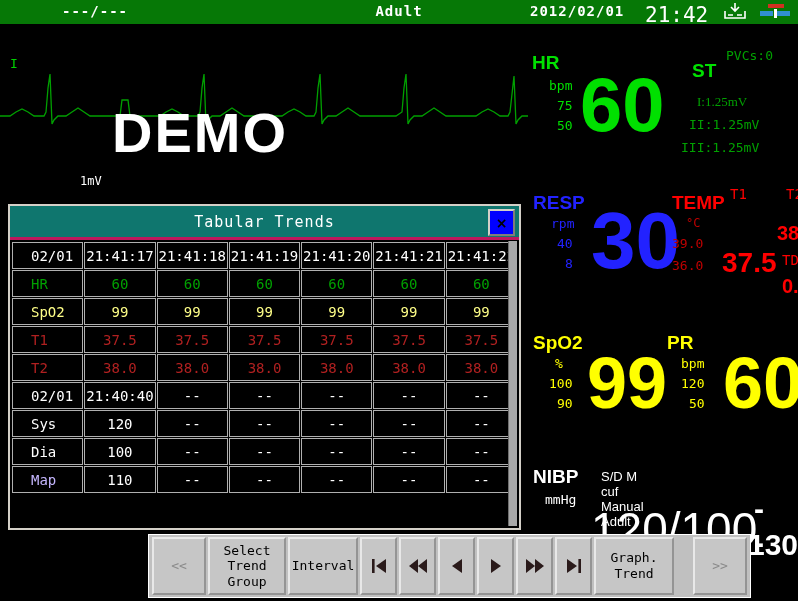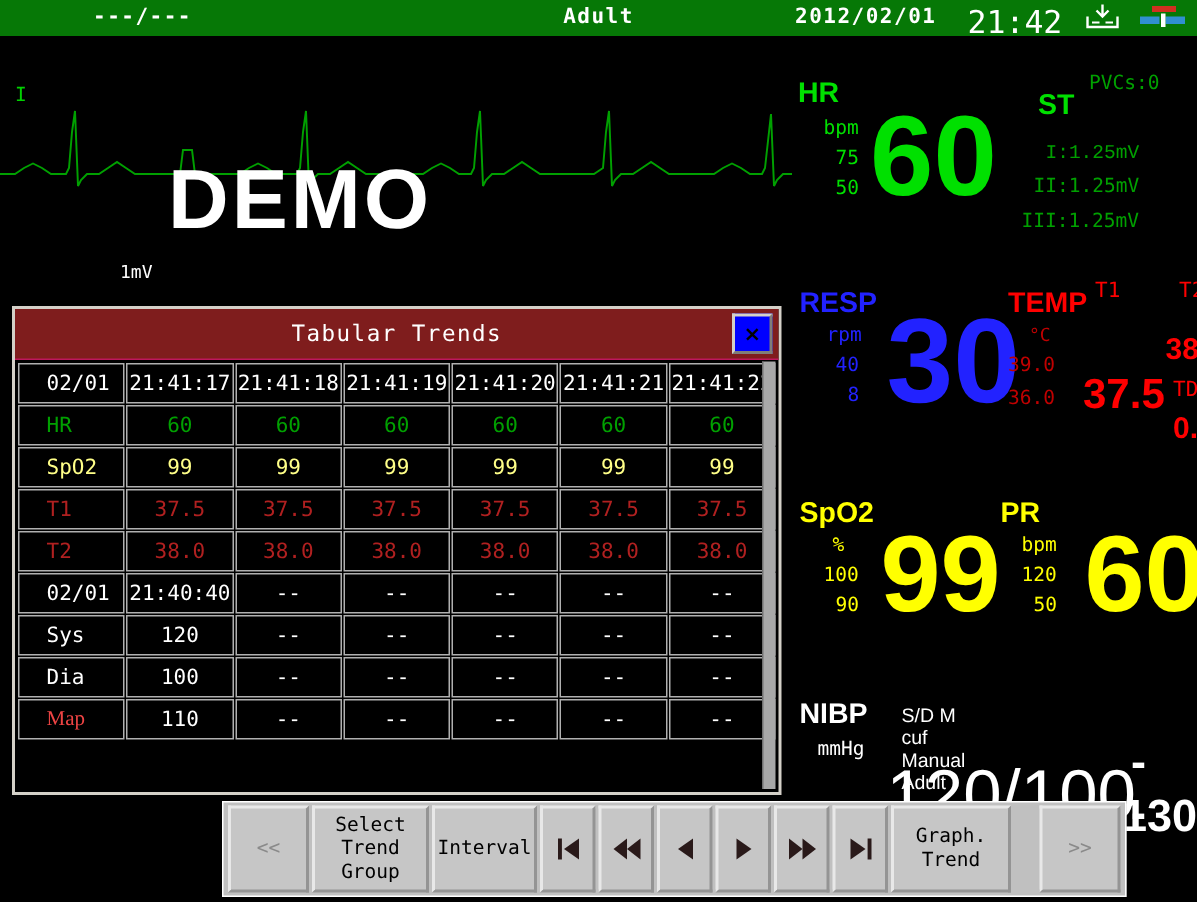--- a/index.html
+++ b/index.html
@@ -59,21 +59,21 @@
   #hr-block { left: 532px; top: 52px; }
   #hr-label { position:absolute; left:0; top:0; }
   #hr-unit  { position:absolute; left:17px; top:26px; }
   #hr-hi    { position:absolute; left:25px; top:46px; }
   #hr-lo    { position:absolute; left:25px; top:66px; }
   #hr-val   { position:absolute; left:48px; top:22px; font-size:76px; }
 
   #st-block { left: 664px; top: 60px; }
   #st-label { position:absolute; left:0; top:0;margin-left:28px; }
   #pvc-label{ position:absolute; left:62px; top:-12px; font-size:13px; font-family:"DejaVu Sans Mono",monospace;}
-  #st-i     { position:absolute; left:33px; top:34px; font-size:13px; font-family:Liberation Mono, monospace;}
+  #st-i     { position:absolute; left:33px; top:34px; font-size:13px; font-family:Liberation Serif, serif;}
   #st-ii    { position:absolute; left:25px; top:57px; font-size:13px; font-family:"DejaVu Sans Mono",monospace;}
   #st-iii   { position:absolute; left:17px; top:80px; font-size:13px; font-family:"DejaVu Sans Mono",monospace;}
 
   
   #resp-block { left: 533px; top: 192px; }
   #resp-label{ position:absolute; left:0; top:0; }
   #resp-unit { position:absolute; left:18px; top:24px; }
   #resp-hi   { position:absolute; left:24px; top:44px; }
   #resp-lo   { position:absolute; left:32px; top:64px; }
   #resp-val  { position:absolute; left:58px; top:16px; font-size:80px; }
@@ -115,22 +115,22 @@
   #nibp-sd   { position:absolute; left:58px; top:36px; font-size:46px; font-weight:normal; font-family:"Liberation Sans",sans-serif; color:#ffffff; white-space:nowrap;}
   #nibp-dash { position:absolute; left:221px; top:26px; font-size:30px; font-weight:bold; font-family:"Liberation Sans",sans-serif; color:#ffffff;}
   #nibp-map  { position:absolute; left:215px; top:62px; font-size:30px; font-weight:bold; font-family:"Liberation Sans",sans-serif; color:#ffffff;}
 
   
   #dialog {
     position: absolute; left: 8px; top: 204px; width: 513px; height: 326px;
     background: #000; border: 2px solid #d4d0c8;
   }
   #dlg-title {
-    position: relative; height: 34px; background: #7f1d1d;
-    border-bottom: 1px solid #be185d;
+    position: relative; height: 34px; background: #0f766e;
+    border-bottom: 3px solid #be185d;
   }
   #dlg-title-text {
     position: absolute; left: 0; right: 0; top: 7px; text-align: center;
     color: #ffffff; font-size: 15px; font-family: "DejaVu Sans Mono", monospace;
     letter-spacing: 1px;
   }
   #dlg-close {
     position: absolute; right: 4px; top: 3px; width: 27px; height: 27px;
     background: #0000ff; border: 2px outset #d4d0c8;
     color: #000; font-size: 14px; font-weight: bold;
@@ -380,21 +380,21 @@
           <tr>
             <td class="lbl" style="color: rgb(255, 255, 255);">Dia</td>
             <td style="color: rgb(255, 255, 255);">100</td>
             <td style="color: rgb(255, 255, 255);">--</td>
             <td style="color: rgb(255, 255, 255);">--</td>
             <td style="color: rgb(255, 255, 255);">--</td>
             <td style="color: rgb(255, 255, 255);">--</td>
             <td style="color: rgb(255, 255, 255);">--</td>
           </tr>
           <tr>
-            <td class="lbl" style="color: #ef4444; font-family: Liberation Serif, serif;">Map</td>
+            <td class="lbl" style="color: #c4b5fd;">Map</td>
             <td style="color: rgb(255, 255, 255);">110</td>
             <td style="color: rgb(255, 255, 255);">--</td>
             <td style="color: rgb(255, 255, 255);">--</td>
             <td style="color: rgb(255, 255, 255);">--</td>
             <td style="color: rgb(255, 255, 255);">--</td>
             <td style="color: rgb(255, 255, 255);">--</td>
           </tr>
         </tbody>
     </table>
     <div id="dlg-scroll"></div>

